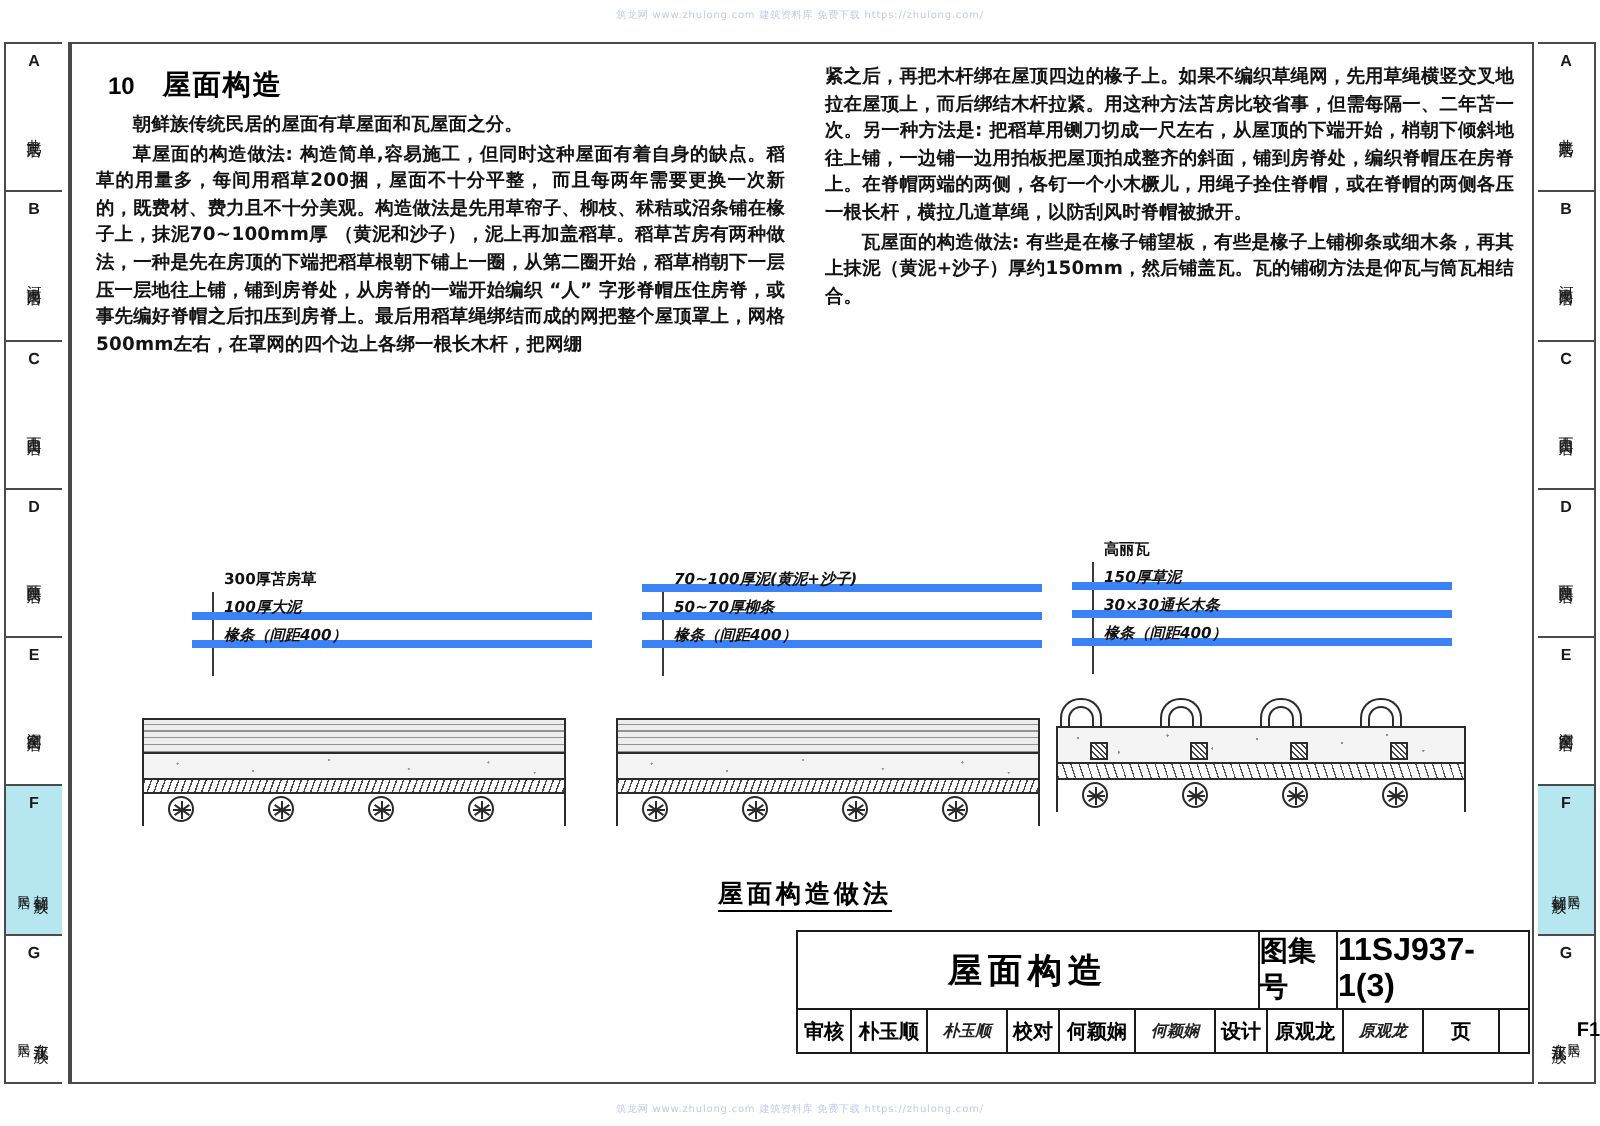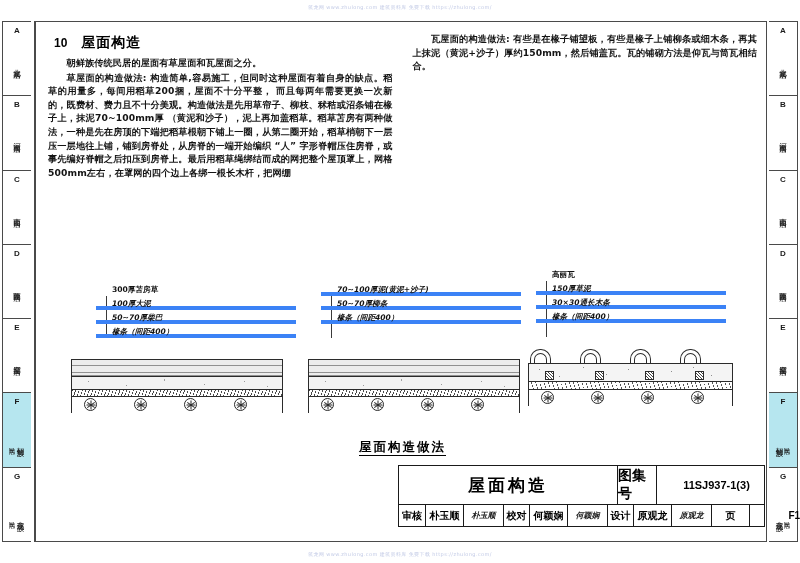--- a/index.html
+++ b/index.html
@@ -417,25 +417,24 @@
     font-weight: bold;
     color: #000;
     font-family: "DejaVu Sans", sans-serif;
   }
   .tb-atlas-val {
     flex: 0 0 95px;
     border-left: 1.2px solid #1a1a1a;
     display: flex;
     align-items: center;
     justify-content: center;
-    font-size: 11px;
+    font-size: 16px;
     font-weight: bold;
     color: #000;
     font-family: "Liberation Sans", sans-serif;
-    padding-left: 12px;
   }
   .tb-bottom {
     flex: 1 1 auto;
     display: flex;
   }
   .tb-cell {
     border-left: 1.2px solid #1a1a1a;
     display: flex;
     align-items: center;
     justify-content: center;
@@ -550,37 +549,35 @@
     <div class="text-area">
       <div class="col">
         <div class="heading">
           <span class="heading-num">10</span>
           <span class="heading-title">屋面构造</span>
         </div>
         <p class="body-text indent">朝鲜族传统民居的屋面有草屋面和瓦屋面之分。</p>
         <p class="body-text indent">草屋面的构造做法: 构造简单,容易施工，但同时这种屋面有着自身的缺点。稻草的用量多，每间用稻草200捆，屋面不十分平整， 而且每两年需要更换一次新的，既费材、费力且不十分美观。构造做法是先用草帘子、柳枝、秫秸或沼条铺在椽子上，抹泥70~100mm厚 （黄泥和沙子），泥上再加盖稻草。稻草苫房有两种做法，一种是先在房顶的下端把稻草根朝下铺上一圈，从第二圈开始，稻草梢朝下一层压一层地往上铺，铺到房脊处，从房脊的一端开始编织 “人” 字形脊帽压住房脊，或事先编好脊帽之后扣压到房脊上。最后用稻草绳绑结而成的网把整个屋顶罩上，网格500mm左右，在罩网的四个边上各绑一根长木杆，把网绷</p>
       </div>
       <div class="col">
+        <p class="body-text">紧之后，再把木杆绑在屋顶四边的椽子上。如果不编织草绳网，先用草绳横竖交叉地拉在屋顶上，而后绑结木杆拉紧。用这种方法苫房比较省事，但需每隔一、二年苫一次。另一种方法是: 把稻草用铡刀切成一尺左右，从屋顶的下端开始，梢朝下倾斜地往上铺，一边铺一边用拍板把屋顶拍成整齐的斜面，铺到房脊处，编织脊帽压在房脊上。在脊帽两端的两侧，各钉一个小木橛儿，用绳子拴住脊帽，或在脊帽的两侧各压一根长杆，横拉几道草绳，以防刮风时脊帽被掀开。</p>
         <p class="body-text indent">瓦屋面的构造做法: 有些是在椽子铺望板，有些是椽子上铺柳条或细木条，再其上抹泥（黄泥+沙子）厚约150mm，然后铺盖瓦。瓦的铺砌方法是仰瓦与筒瓦相结合。</p>
       </div>
     </div>
 
     <div class="drawings">
 
       <div class="detail d1">
         <div class="leaders">
           <div class="lead-top">
               <span class="txt">300厚苫房草</span>
             </div>
           <div class="vstem" style="height:42px;"></div>
           <div class="lead-row">
               <span class="txt">100厚大泥</span>
-            </div>
-          <div class="lead-row">
-              <span class="txt">50~70厚柴巴</span>
             </div>
           <div class="lead-row">
               <span class="txt">椽条（间距400）</span>
             </div>
         </div>
       </div>
 
       <div class="detail d2">
         <div class="leaders">
           <div class="vstem" style="height:42px;"></div>

